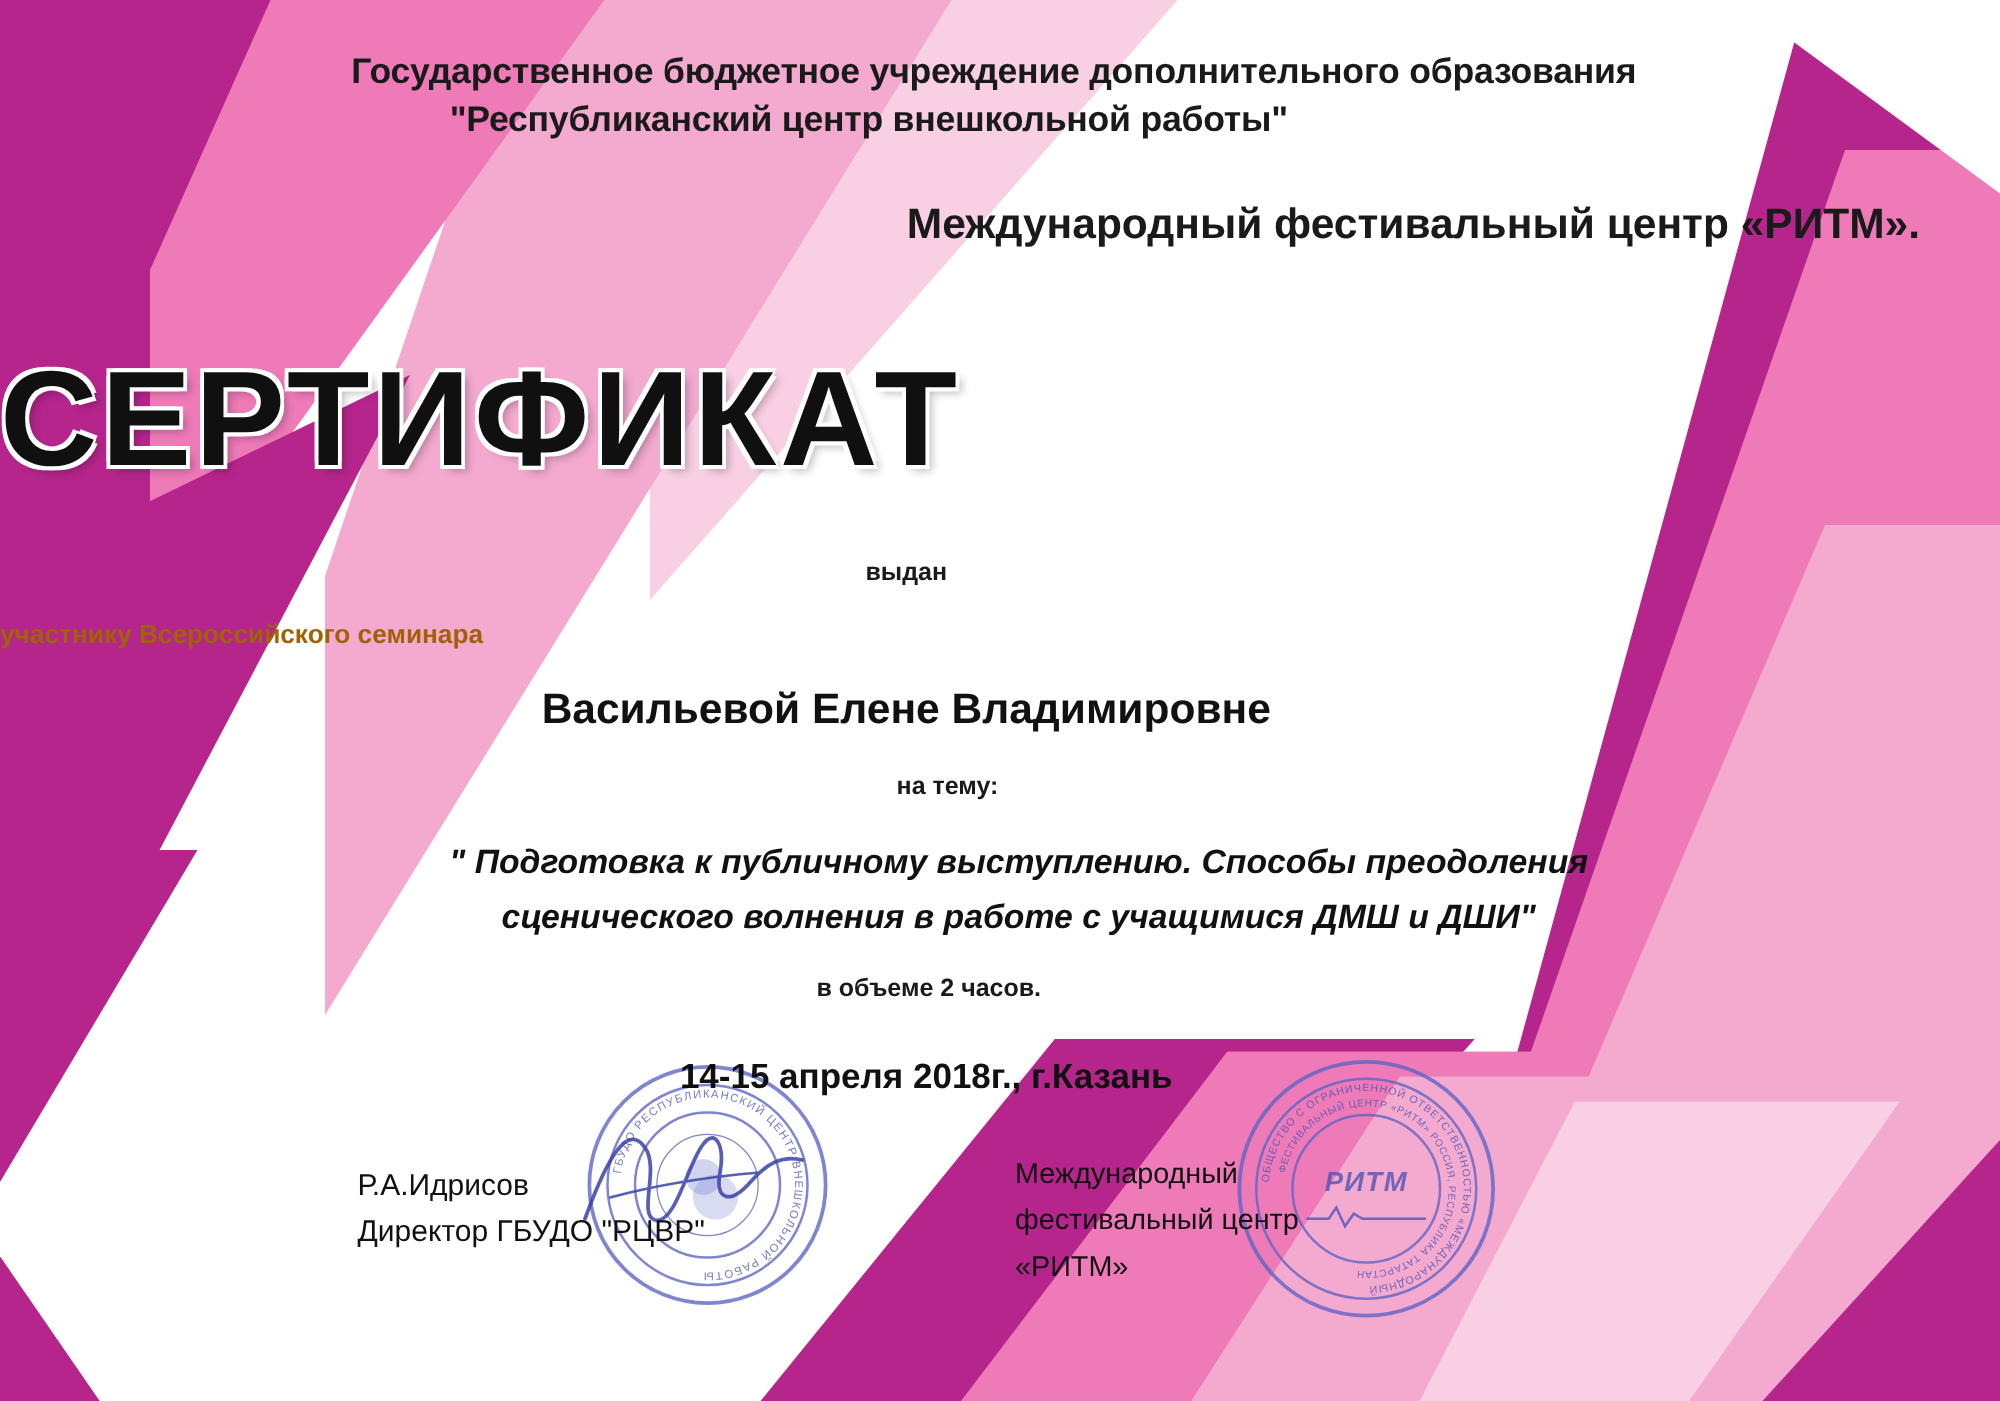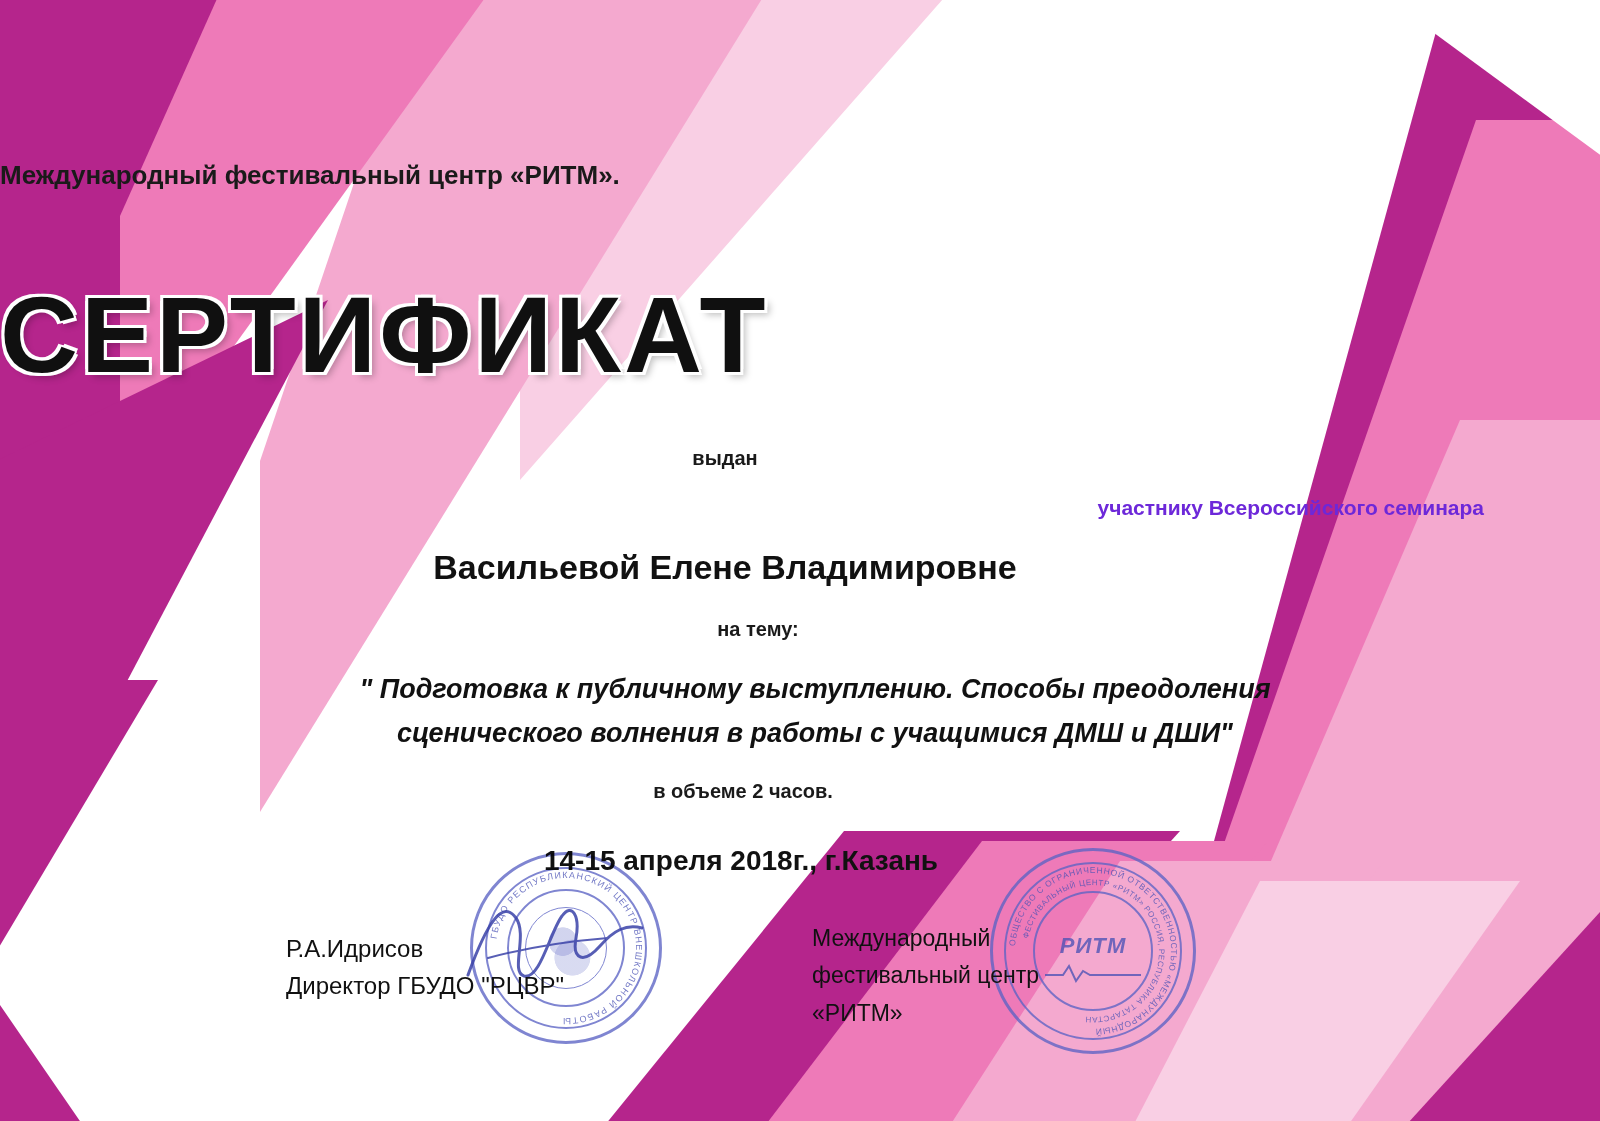--- a/index.html
+++ b/index.html
@@ -198,25 +198,25 @@
     padding-right: 210px;
   }
   .org-line.first {
     padding-right: 10px;
   }
   .festival-center {
     position: absolute;
     left: 0;
     right: 0;
     top: 160px;
-    text-align: left;
-    font-size: 26px;
+    text-align: right;
+    font-size: 34px;
     font-weight: bold;
     color: #1a1a1a;
-    padding-right: 92px;
+    padding-right: 64px;
   }
 
   .title {
     position: absolute;
     left: 0;
     right: 0;
     top: 272px;
     text-align: left;
     font-size: 108px;
     font-weight: bold;
@@ -240,25 +240,25 @@
     font-size: 20px;
     font-weight: bold;
     color: #1a1a1a;
     padding-right: 150px;
   }
   .participant-role {
     position: absolute;
     left: 0;
     right: 0;
     top: 496px;
-    text-align: right;
+    text-align: left;
     font-size: 21px;
     font-weight: bold;
-    color: #6d28d9;
-    padding-right: 116px;
+    color: #a16207;
+    padding-right: 92px;
   }
   .recipient {
     position: absolute;
     left: 0;
     right: 0;
     top: 548px;
     text-align: center;
     font-size: 34px;
     font-weight: bold;
     color: #111111;
@@ -422,33 +422,37 @@
     <div class="ribbon band-bottom-magenta"></div>
     <div class="ribbon band-bottom-pink"></div>
     <div class="ribbon band-bottom-light"></div>
     <div class="ribbon band-bottom-pale"></div>
     <div class="ribbon corner-bottom-right"></div>
     <div class="white-core"></div>
   </div>
 
   <div class="content">
 
+    <div class="org-block">
+      <div class="org-line first">Государственное бюджетное учреждение дополнительного образования</div>
+      <div class="org-line second">"Республиканский центр внешкольной работы"</div>
+    </div>
 
     <div class="festival-center">Международный фестивальный центр «РИТМ».</div>
 
     <div class="title">СЕРТИФИКАТ</div>
 
     <div class="issued">выдан</div>
     <div class="participant-role">участнику Всероссийского семинара</div>
     <div class="recipient">Васильевой Елене Владимировне</div>
     <div class="theme-label">на тему:</div>
 
     <div class="theme-text">
       <div>" Подготовка к публичному выступлению. Способы преодоления</div>
-      <div>сценического волнения в работы с учащимися ДМШ и ДШИ"</div>
+      <div>сценического волнения в работе с учащимися ДМШ и ДШИ"</div>
     </div>
 
     <div class="hours">в объеме 2 часов.</div>
     <div class="date-place">14-15 апреля 2018г., г.Казань</div>
 
     <div class="stamp stamp-outer" id="stamp-rcvr">
       <div class="stamp-inner-ring ring2"></div>
       <div class="stamp-inner-ring ring3"></div>
       <div class="emblem"></div>
       <svg width="186" height="186" viewBox="0 0 186 186" style="position:absolute;inset:0;">

